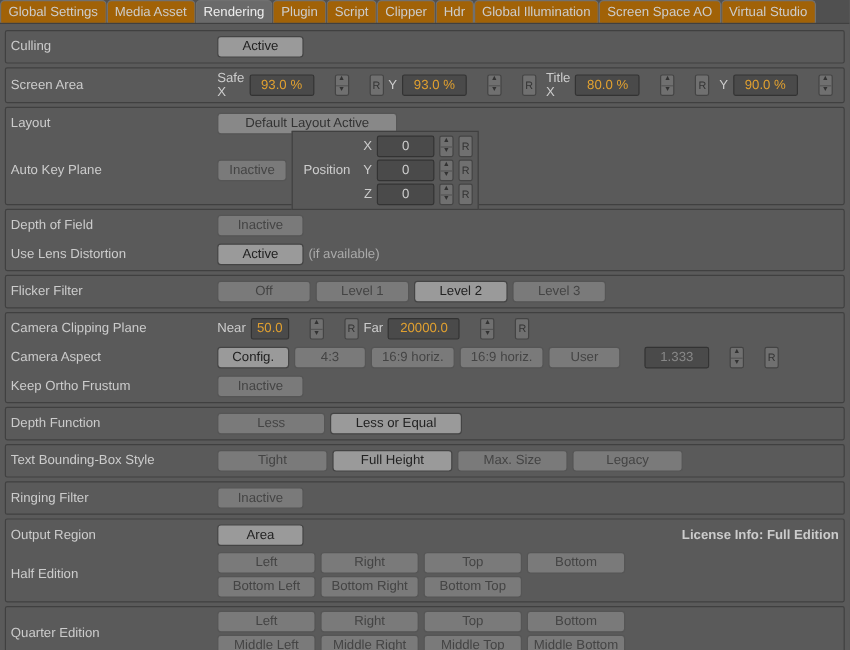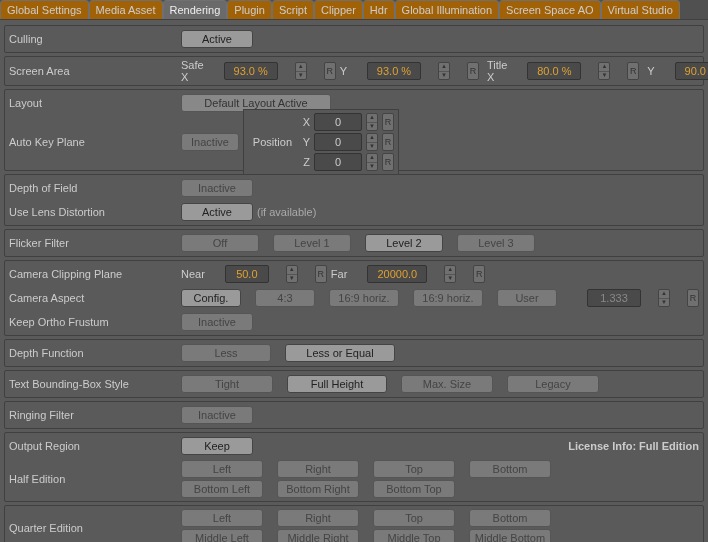--- a/index.html
+++ b/index.html
@@ -61,28 +61,27 @@
     color: #333;
     cursor: pointer;
     min-width: 72px;
   }
   .btn.dim { background: #7a7a7a; color: #444; }
   .btn.active {
     background: #9a9a9a;
     color: #222;
     border-color: #444;
   }
-  .seg { display: flex; gap: 14px; }
+  .seg { display: flex; gap: 4px; }
   .seg .btn { min-width: 78px; }
   .sublbl { color: #ccc; }
   .numwrap {
     display: flex;
     align-items: flex-end;
     gap: 17px;
-    margin-left: 16px;
   }
   .num {
     width: 54px;
     background: #4a4a4a;
     border: 1px solid #333;
     color: #e0a030;
     text-align: center;
     padding: 2px 2px;
     border-radius: 2px;
   }
@@ -258,21 +257,21 @@
         <div class="btn dim">Level 3</div>
       </div>
     </div>
   </div>
 
   <div class="group">
     <div class="row">
       <div class="lbl">Camera Clipping Plane</div>
       <span class="sublbl">Near</span>
       <div class="numwrap">
-        <div class="num" style="width:44px">50.0</div>
+        <div class="num" style="width:32px">50.0</div>
         <div class="spin">
             <div>▲</div>
             <div>▼</div>
           </div>
         <div class="rbtn">R</div>
       </div>
       <span class="sublbl">Far</span>
       <div class="numwrap">
         <div class="num" style="width:60px">20000.0</div>
         <div class="spin">
@@ -332,21 +331,21 @@
   <div class="group">
     <div class="row">
       <div class="lbl">Ringing Filter</div>
       <div class="btn dim">Inactive</div>
     </div>
   </div>
 
   <div class="group">
     <div class="row">
       <div class="lbl">Output Region</div>
-      <div class="btn active">Keep</div>
+      <div class="btn active">Area</div>
       <span class="right license">License Info: Full Edition</span>
     </div>
     <div class="row">
       <div class="lbl" style="display:flex;align-items:center;height:40px">Half Edition</div>
       <div>
         <div class="seg">
           <div class="btn dim" style="min-width:82px">Left</div>
           <div class="btn dim" style="min-width:82px">Right</div>
           <div class="btn dim" style="min-width:82px">Top</div>
           <div class="btn dim" style="min-width:82px">Bottom</div>

